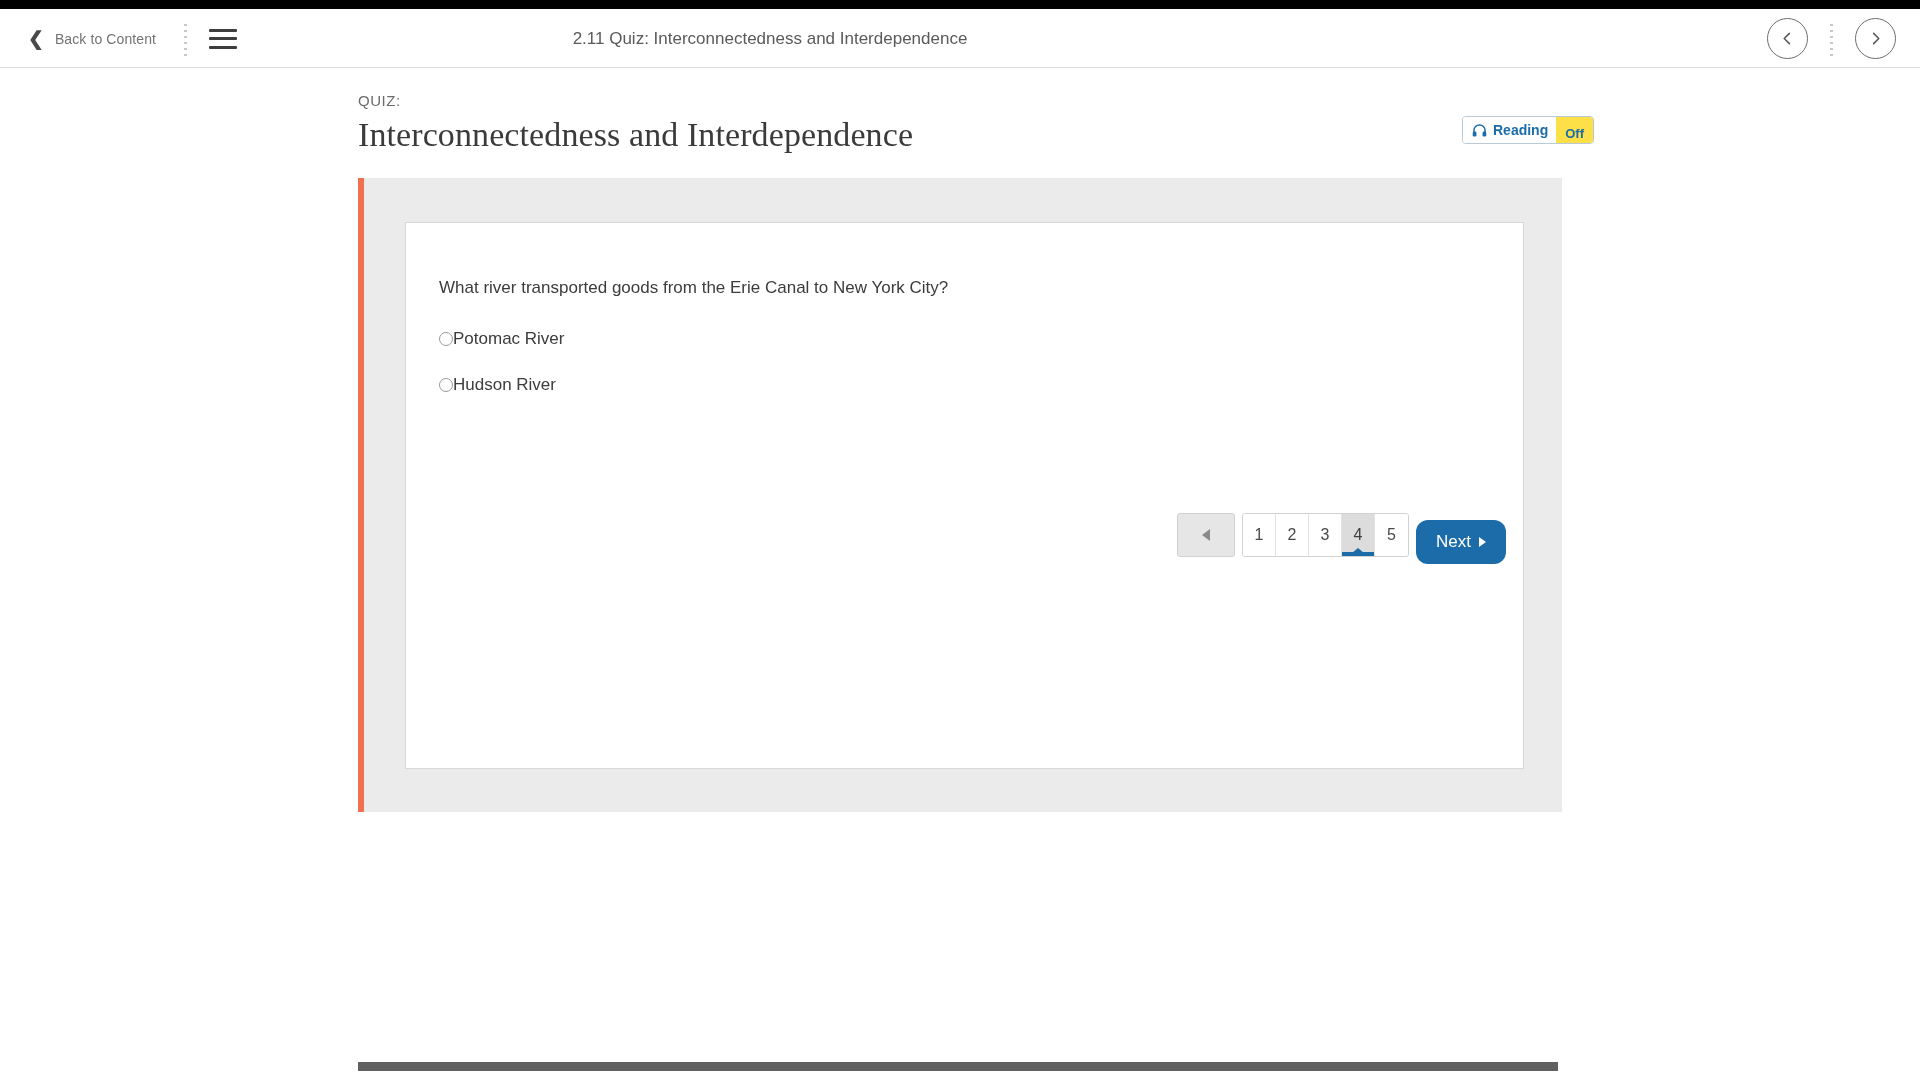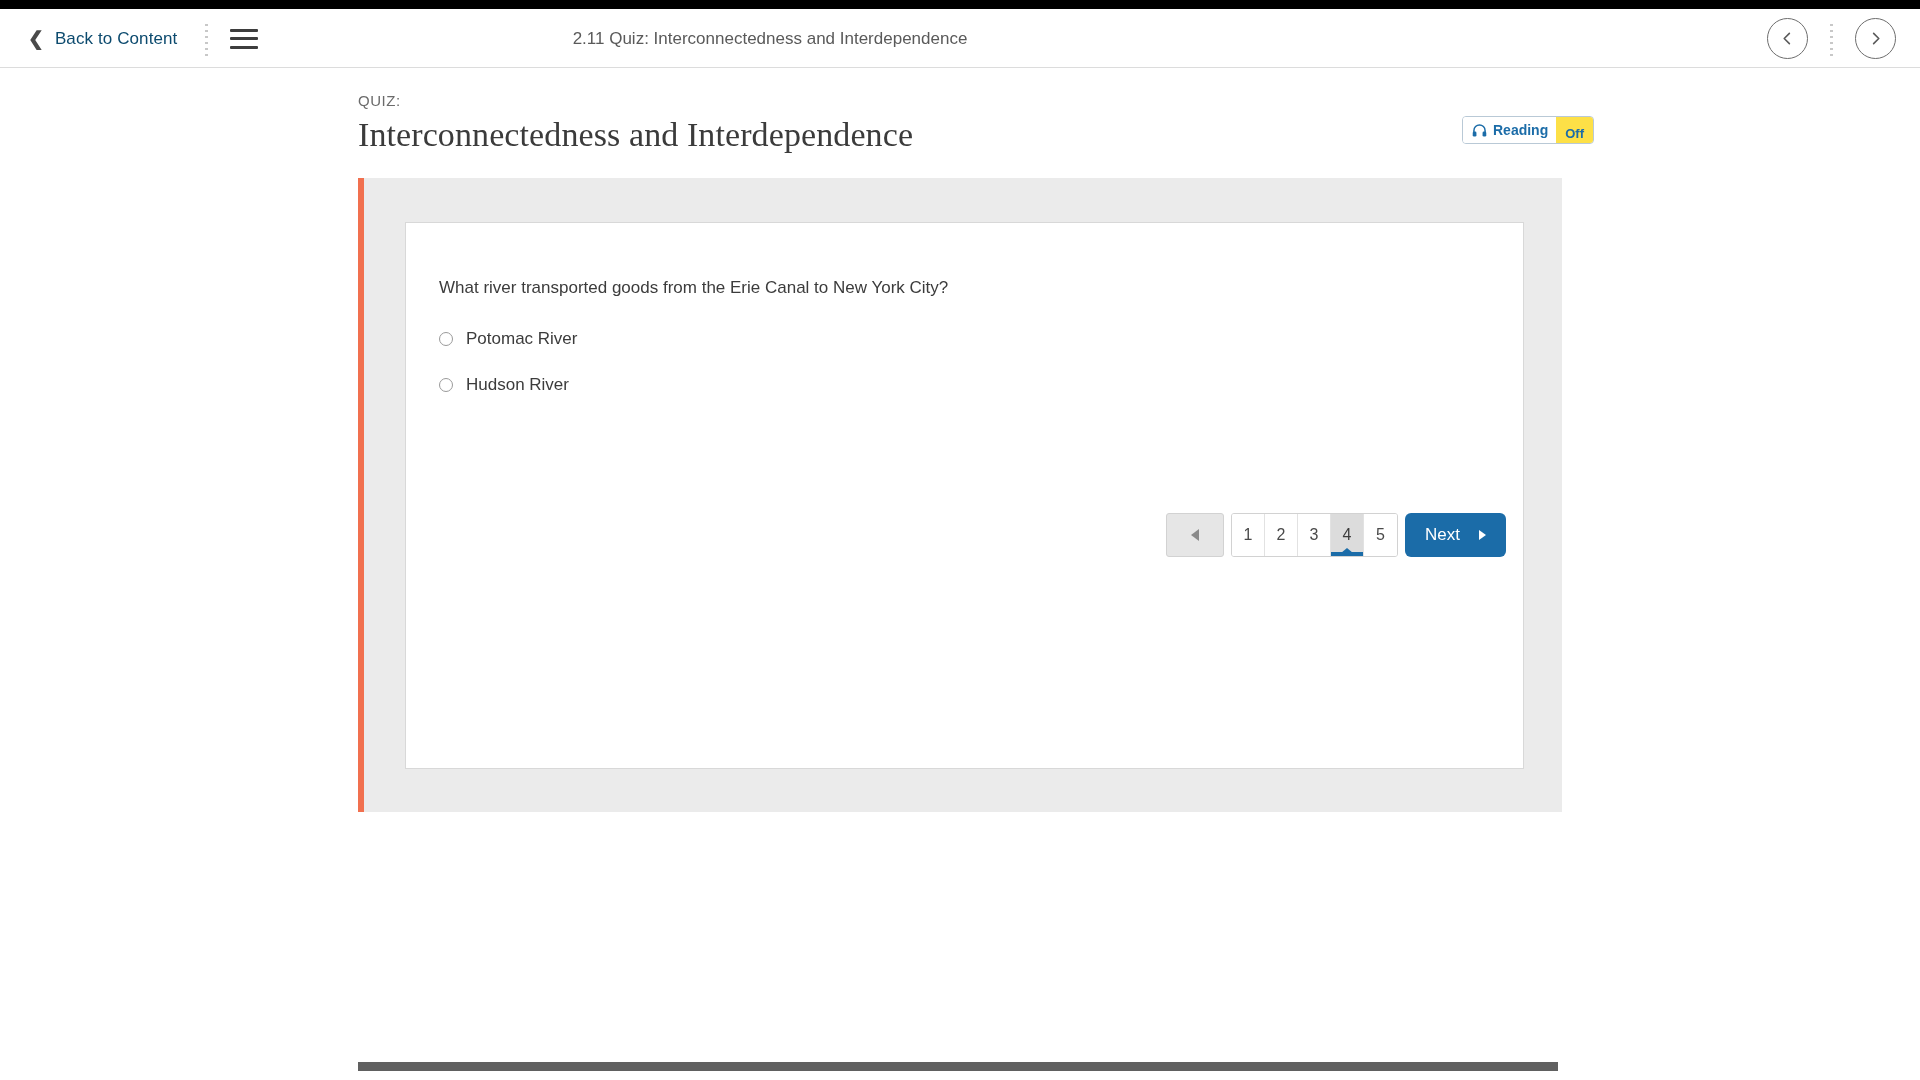--- a/index.html
+++ b/index.html
@@ -49,22 +49,22 @@
     padding: 6px 4px;
   }
   .back-chev {
     font-size: 19px;
     line-height: 1;
     color: #4a4a4a;
     font-weight: 700;
     display: block;
   }
   .back-label {
-    font-size: 17px;
-    color: #0c4a6e;
+    font-size: 14px;
+    color: #737373;
     white-space: nowrap;
     letter-spacing: .1px;
   }
 
   .vdots {
     width: 3px;
     height: 34px;
     margin-left: 24px;
     margin-right: 22px;
     background-image: radial-gradient(circle, #c8c8c8 1.2px, transparent 1.4px);
@@ -223,21 +223,20 @@
 
   .options {
     position: absolute;
     left: 33px;
     top: 93px;
     width: 1000px;
   }
   .option {
     display: flex;
     align-items: center;
-    gap: 13px;
     height: 46px;
     cursor: pointer;
   }
   .radio {
     width: 14px;
     height: 14px;
     border-radius: 50%;
     border: 1.4px solid #9a9a9a;
     background: #fff;
     flex: 0 0 auto;
@@ -315,26 +314,27 @@
     width: 0; height: 0;
     border-left: 6px solid transparent;
     border-right: 6px solid transparent;
     border-bottom: 5px solid #1b6ca8;
     z-index: 2;
   }
   .pg-next {
     height: 44px;
     padding: 0 20px;
     background: #1b6ca8;
-    border-radius: 6px;
+    border-radius: 12px;
     display: flex;
     align-items: center;
     justify-content: center;
-    gap: 19px;
-    cursor: pointer;
+    gap: 8px;
+    cursor: pointer;
+    margin-top: 7px;
   }
   .pg-next-label {
     font-size: 17px;
     color: #ffffff;
   }
   .pg-next .tri-r {
     width: 0; height: 0;
     border-top: 5px solid transparent;
     border-bottom: 5px solid transparent;
     border-left: 7px solid #ffffff;

